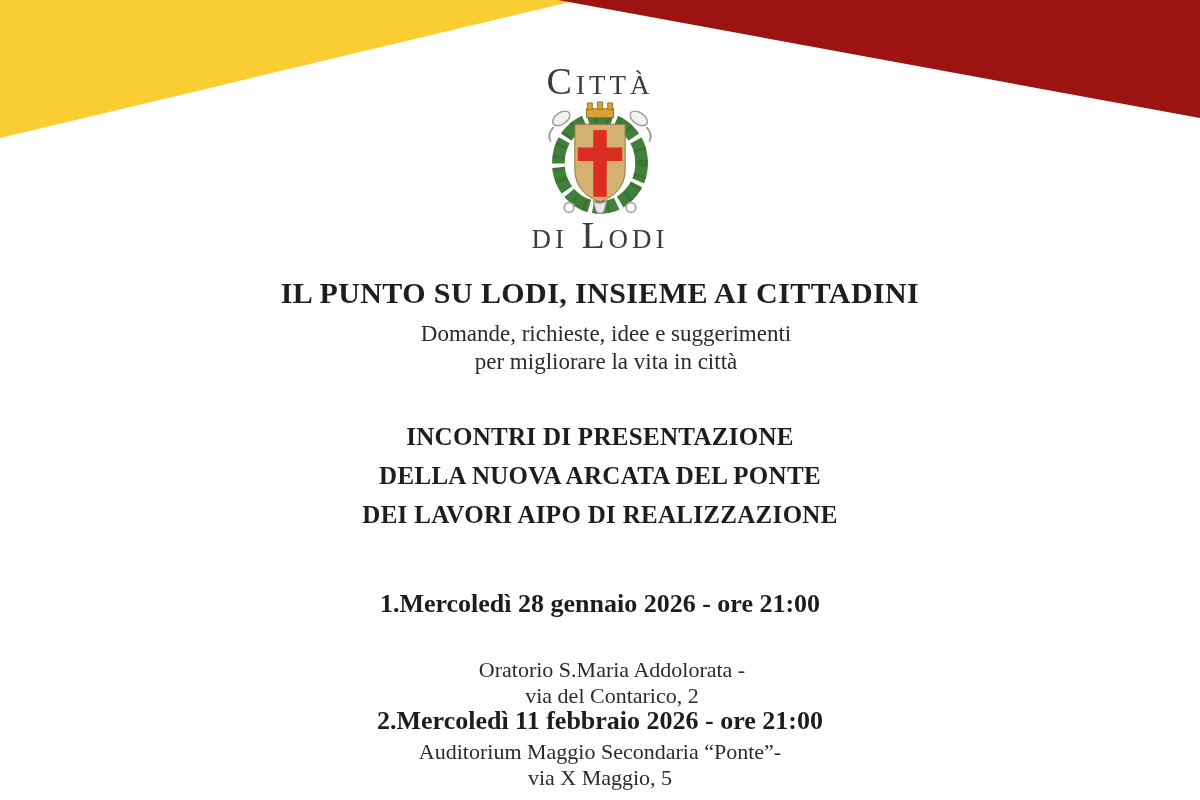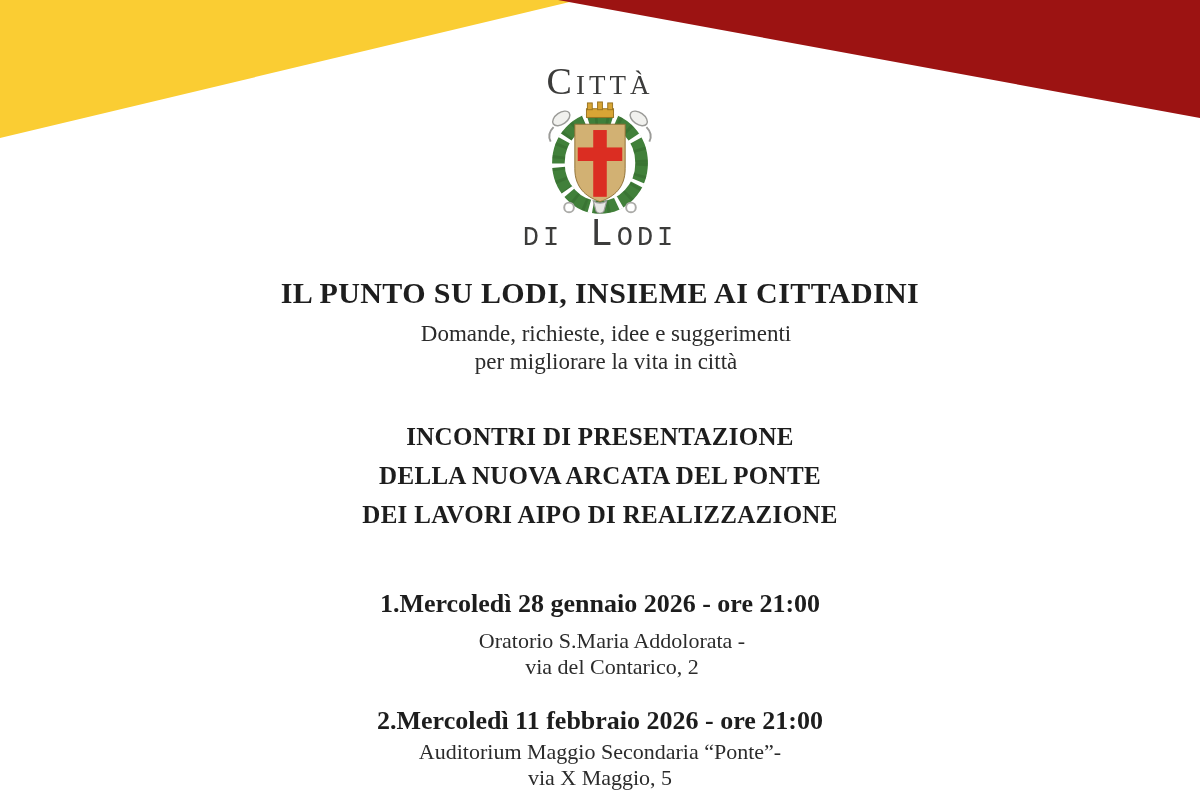--- a/index.html
+++ b/index.html
@@ -19,21 +19,21 @@
   .abs { position:absolute; left:0; width:100%; text-align:center; }
 
   .logo-word {
     font-variant:small-caps;
     color:#3c3c3b;
     font-size:38px;
     letter-spacing:4px;
     line-height:1;
   }
   .citta  { top:62px; }
-  .dilodi { top:216px;font-family:Liberation Mono, monospace; }
+  .dilodi { top:216px; }
 
   .crest {
     position:absolute;
     top:101px; left:50%;
     margin-left:-68px;
     width:136px; height:120px;
     display:block;
   }
 
   .h-intro {
@@ -57,21 +57,21 @@
   }
   .event-title {
     font-size:26px; font-weight:bold;
     color:#1d1d1d;
   }
   .event-venue {
     font-size:22px; line-height:26px;
     color:#2b2b2b;
   }
   .e1-title { top:589px; }
-  .e1-venue { top:628px;padding-left:24px; }
+  .e1-venue { top:657px;padding-left:24px; }
   .e2-title { top:706px; }
   .e2-venue { top:739px; }
 </style>
 </head>
 <body>
 
 <div class="canvas">
 
   <svg class="corners" viewBox="0 0 1200 200" preserveAspectRatio="none" aria-hidden="true">
     <polygon points="0,0 578,0 0,138" fill="#FACD33"></polygon>

